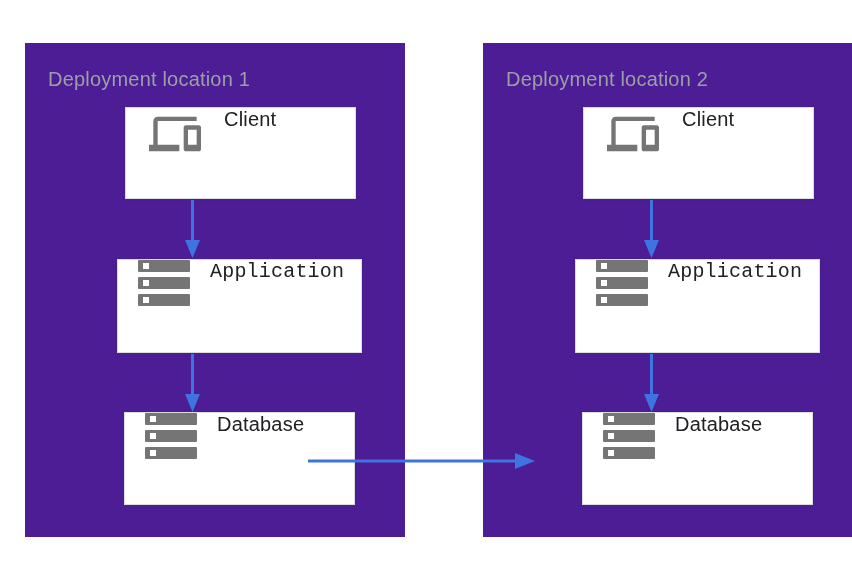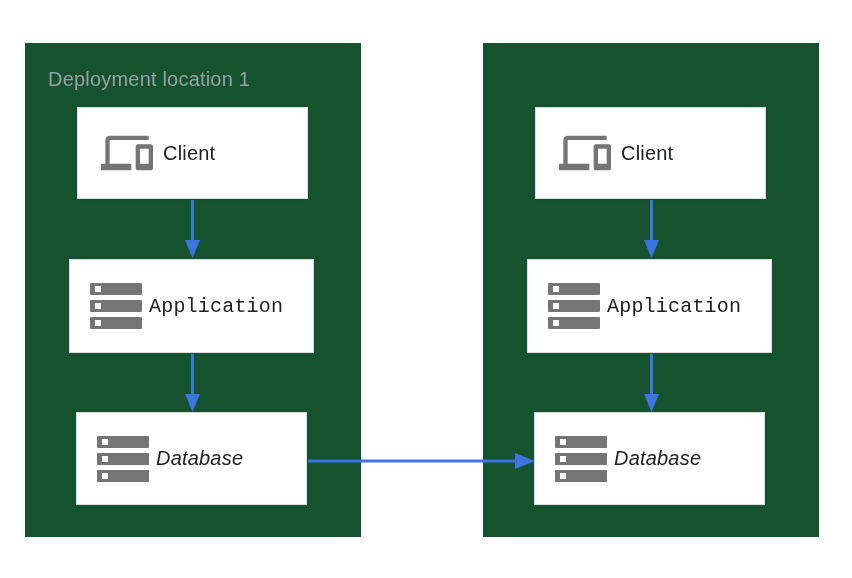--- a/index.html
+++ b/index.html
@@ -9,48 +9,50 @@
     height: 578px;
     background: #ffffff;
     overflow: hidden;
     font-family: "Liberation Sans", sans-serif;
   }
   .panel {
     position: absolute;
     top: 43px;
     width: 336px;
     height: 494px;
-    background: #14532d;
+    background: #4c1d95;
+    padding-left: 44px;
   }
   .panel-1 { left: 25px; }
   .panel-2 { left: 483px; }
   .panel-title {
     position: absolute;
     left: 23px;
     top: 24px;
     font-size: 20px;
     line-height: 24px;
     color: #9AA0A6;
     letter-spacing: 0.2px;
     white-space: nowrap;
   }
   .node {
     position: absolute;
     box-sizing: border-box;
     background: #ffffff;
     border: 1px solid #DADCE0;
     box-shadow: 0 1px 3px rgba(60,64,67,0.15);
     display: flex;
-    align-items: center;
+    align-items: flex-start;
     padding-left: 20px;
-    gap: 7px;
+    gap: 20px;
+    margin-left: 48px;
   }
   .node-client      { left: 52px; top: 64px;  width: 231px; height: 92px; }
   .node-application { left: 44px; top: 216px; width: 245px; height: 94px; font-family: Liberation Mono, monospace; }
-  .node-database    { left: 51px; top: 369px; width: 231px; height: 93px; font-style: italic; }
+  .node-database    { left: 51px; top: 369px; width: 231px; height: 93px; }
   .node-label {
     font-size: 20px;
     color: #202124;
     letter-spacing: 0.2px;
     white-space: nowrap;
   }
   .icon { flex: 0 0 auto; display: block; }
   .icon-devices path { fill: #757575; }
   .icon-storage .bar { fill: #757575; }
   .icon-storage .sq  { fill: #ffffff; }
@@ -95,20 +97,21 @@
         <rect class="bar" x="0" y="17" width="52" height="12" rx="1"></rect>
         <rect class="sq" x="5" y="20" width="6" height="6"></rect>
         <rect class="bar" x="0" y="34" width="52" height="12" rx="1"></rect>
         <rect class="sq" x="5" y="37" width="6" height="6"></rect>
       </svg>
       <span class="node-label">Database</span>
     </div>
   </div>
 
   <div class="panel panel-2">
+    <div class="panel-title">Deployment location 2</div>
 
     <div class="node node-client">
       <svg class="icon icon-devices" width="58" height="52" viewBox="0 0 24 24" aria-hidden="true">
         <path fill="#757575" d="M4 6h18V4H4c-1.1 0-2 .9-2 2v11H0v3h14v-3H4V6zm19 2h-6c-.55 0-1 .45-1 1v10c0 .55.45 1 1 1h6c.55 0 1-.45 1-1V9c0-.55-.45-1-1-1zm-1 9h-4v-7h4v7z"></path>
       </svg>
       <span class="node-label">Client</span>
     </div>
 
     <div class="node node-application">
       <svg class="icon icon-storage" width="52" height="46" aria-hidden="true">

